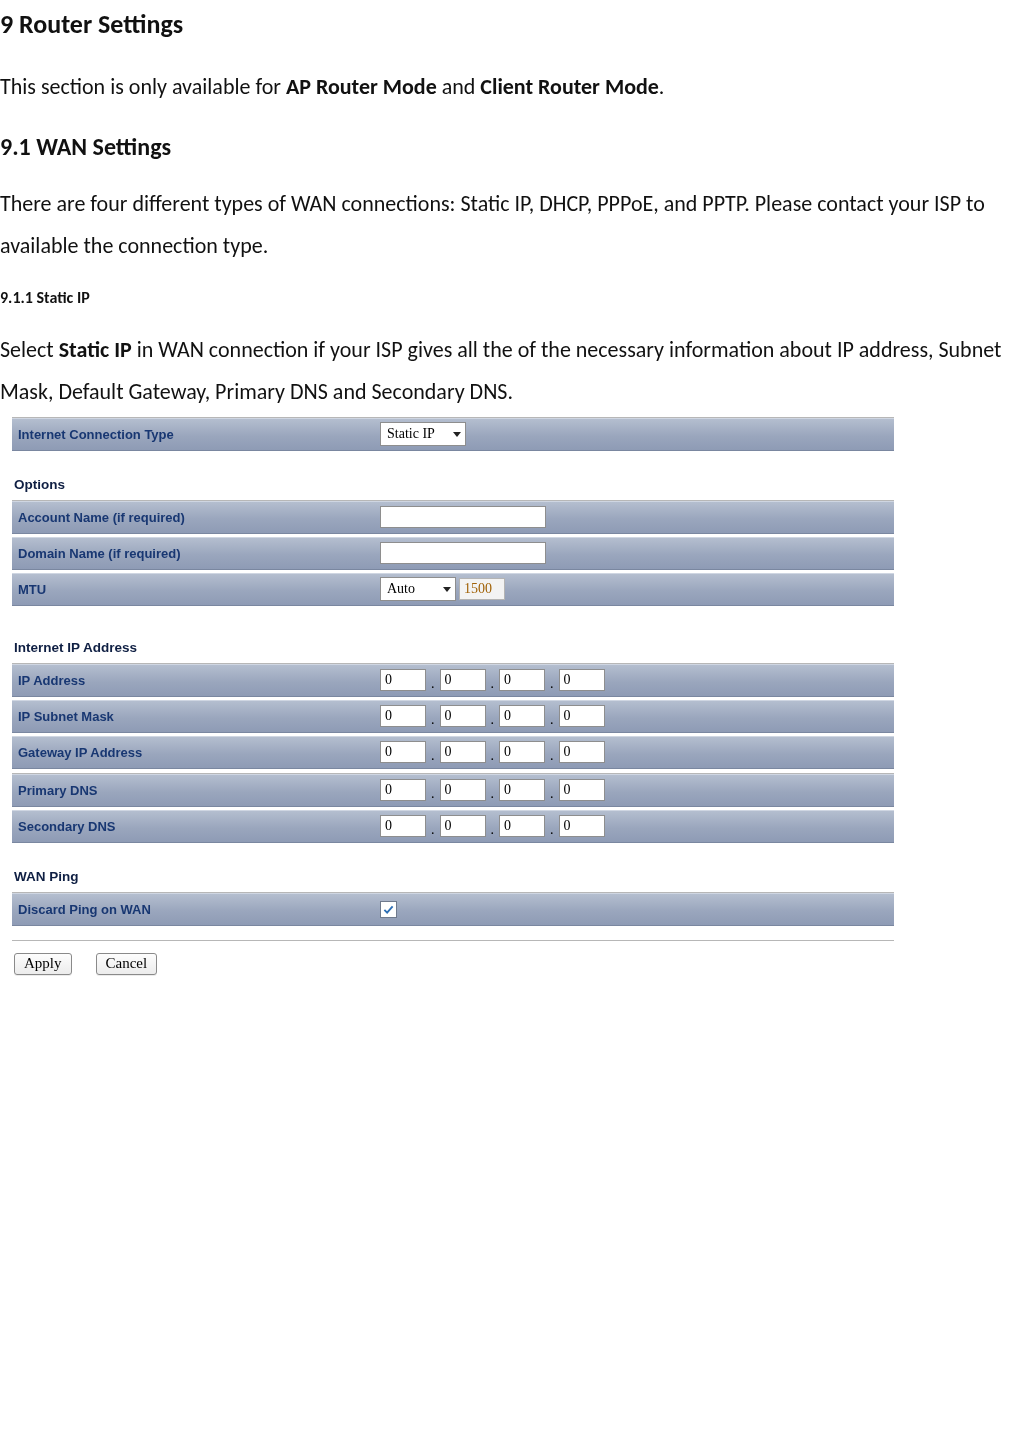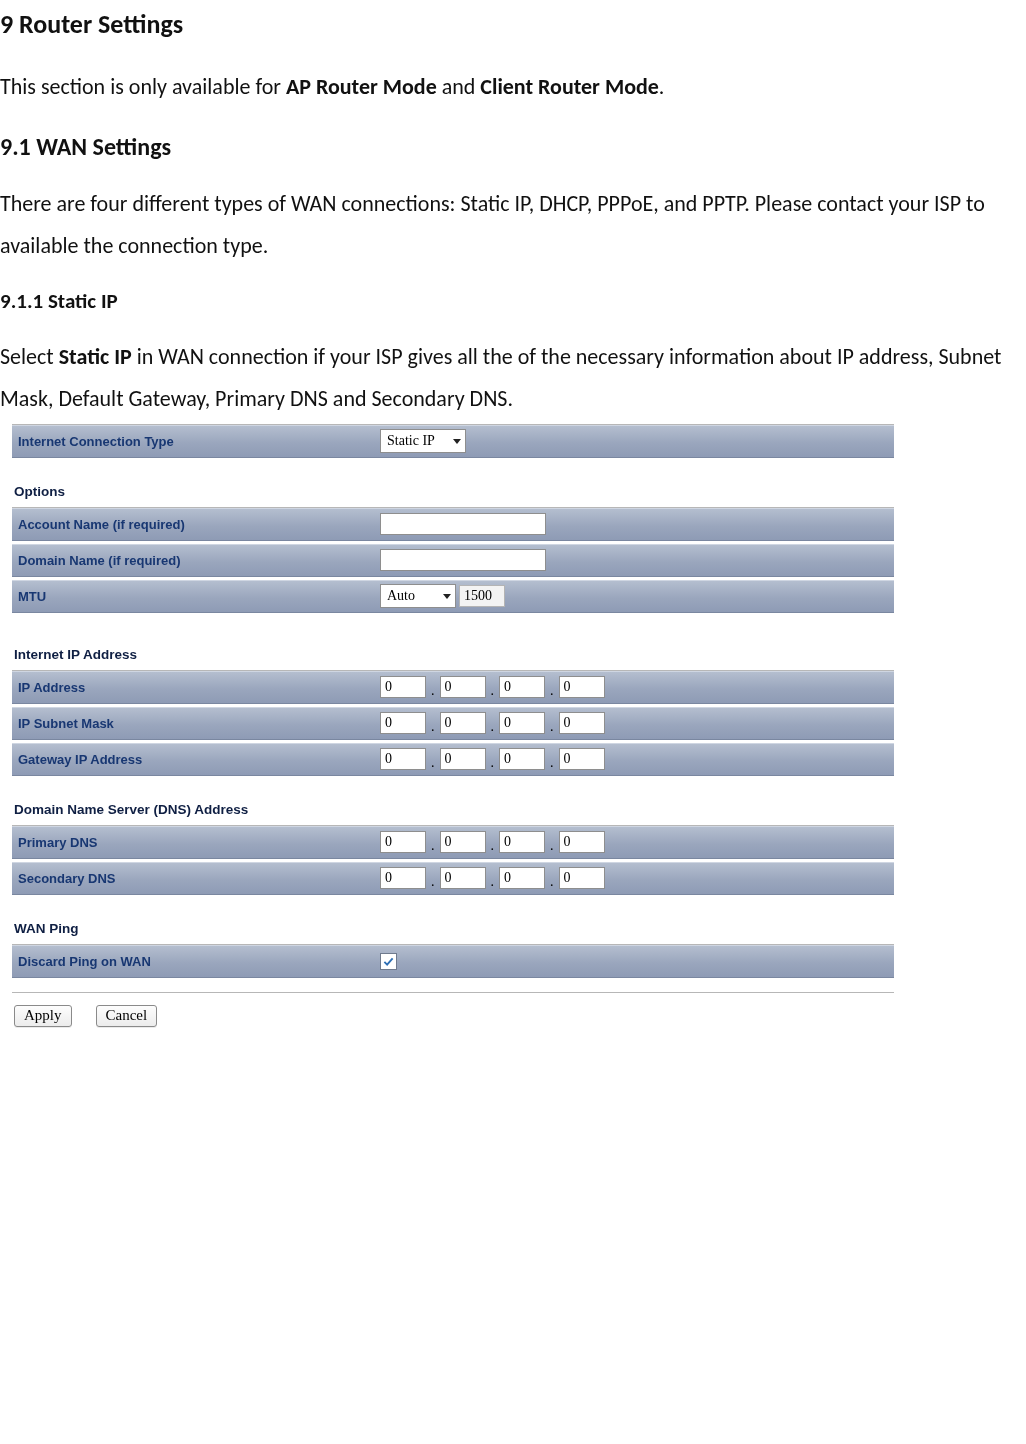--- a/index.html
+++ b/index.html
@@ -17,21 +17,21 @@
     font-size: 26px;
     font-weight: 700;
     margin: 0 0 26px 0;
   }
   .doc-h2 {
     font-size: 24px;
     font-weight: 700;
     margin: 24px 0 22px 0;
   }
   .doc-h3 {
-    font-size: 21px;
+    font-size: 16px;
     font-weight: 700;
     margin: 22px 0 22px 0;
   }
   .doc-p {
     font-size: 22px;
     line-height: 1.9;
     margin: 0 0 18px 0;
     font-weight: 400;
   }
   .bold { font-weight: 700; }
@@ -132,21 +132,21 @@
     font-size: 14px;
     background:#fff;
     border:1px solid #8e8e8e;
     height:22px;
     box-sizing:border-box;
     padding:0 4px;
     color:#000;
   }
   .txt.w150 { width:166px; }
   .txt.w48  { width:46px; }
-  .txt.w48g { width:46px; color:#000000; background:#f3f3f3; border-color:#b4b4b4; }
+  .txt.w48g { width:46px; color:#a16207; background:#f3f3f3; border-color:#b4b4b4; }
   .dot { font-family: "Times New Roman", serif; font-size:14px; color:#000; padding:0 2px; position:relative; top:4px;}
   .chk {
     width:15px;height:15px;border:1px solid #6f7a8d;background:#fff; display:inline-flex;align-items:center;justify-content:center;
   }
   .chk svg{width:11px;height:11px;}
 
   .btn-row { margin: 12px 0 0 2px; display:flex; gap:24px; }
   .sys-btn {
     font-family: "Times New Roman", serif;
     font-size: 15px;
@@ -256,21 +256,20 @@
         <input class="txt w48" value="0" style="">
           <span class="dot">.</span>
         <input class="txt w48" value="0" style="">
           <span class="dot">.</span>
         <input class="txt w48" value="0" style="">
           <span class="dot">.</span>
         <input class="txt w48" value="0" style="">
       </div>
     </div>
 
-    <div class="sect-head">Domain Name Server (DNS) Address</div>
     <hr class="sep">
 
     <div class="shade-row">
       <div class="lbl">Primary DNS</div>
       <div class="ctrl">
         <input class="txt w48" value="0" style="">
           <span class="dot">.</span>
         <input class="txt w48" value="0" style="">
           <span class="dot">.</span>
         <input class="txt w48" value="0" style="">

